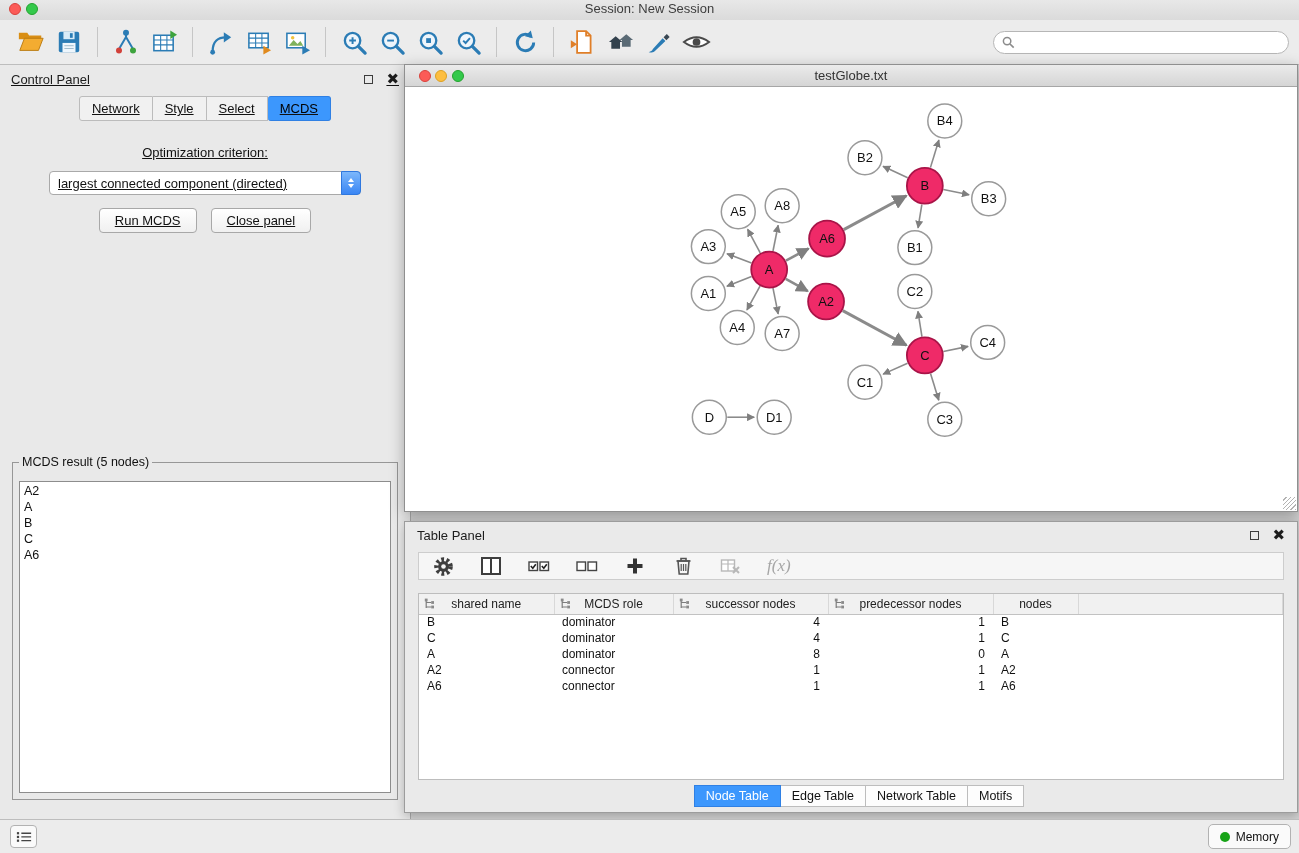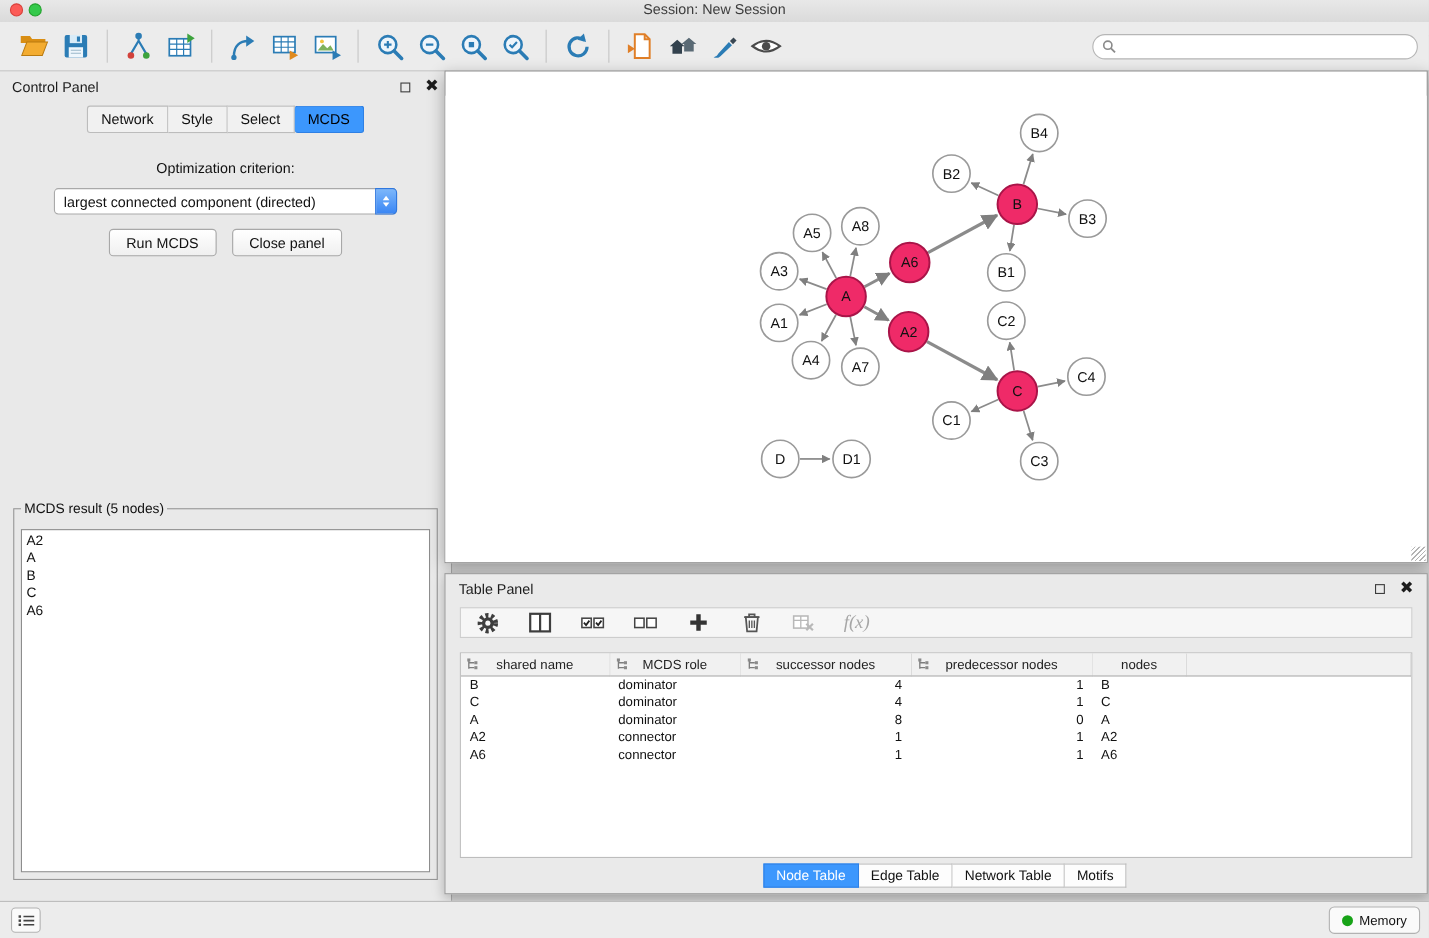--- a/index.html
+++ b/index.html
@@ -27,21 +27,21 @@
     border-bottom:1px solid #bdbdbd; display:flex; align-items:center; padding-left:12px; }
   .tbi { width:38px; height:36px; display:flex; align-items:center; justify-content:center; cursor:default; }
   .tb-sep { width:1px; height:30px; background:#c6c6c6; margin:0 9px; }
   .search-box { position:absolute; right:10px; top:11px; width:296px; height:23px; background:#fff;
     border:1px solid #b6b6b6; border-radius:12px; display:flex; align-items:center; padding-left:8px; }
   .search-box input { border:none; outline:none; background:transparent; font-size:12px; width:250px;
     font-family:"Liberation Sans",sans-serif; margin-left:5px; }
 
   
   .control-panel { position:absolute; left:0; top:65px; width:411px; height:754px;
-    background:#e9e9e9; border-right:1px solid #ababab; }
+    background:#e9e9e9; border-right:1px solid #ababab;text-decoration:underline; }
   .panel-titlebar { height:28px; display:flex; align-items:center; padding:0 11px; }
   .panel-title { font-size:13px; color:#1c1c1c; }
   .wctl { margin-left:auto; display:flex; align-items:center; gap:13px; }
   .float-box { width:9px; height:9px; border:1.5px solid #3c3c3c; background:transparent; }
   .close-x { font-size:15px; font-weight:bold; color:#1c1c1c; line-height:10px; }
   .cp-tabs { display:flex; justify-content:center; margin-top:3px; }
   .cp-tab { font-size:13px; padding:4px 12px; background:#f1f1f1; border:1px solid #bcbcbc;
     border-left:none; color:#111; }
   .cp-tab:first-child { border-left:1px solid #bcbcbc; border-radius:3px 0 0 3px; }
   .cp-tab.active { background:#3c97fd; border-color:#2f80e4; color:#000000; border-radius:3px; }
@@ -280,20 +280,26 @@
         <div>A2</div>
         <div>A</div>
         <div>B</div>
         <div>C</div>
         <div>A6</div>
       </div>
   </fieldset>
 </div>
 
 <div class="network-window">
+  <div class="nw-titlebar">
+    <span class="tl red"></span>
+    <span class="tl yellow"></span>
+    <span class="tl green"></span>
+    <div class="nw-title">testGlobe.txt</div>
+  </div>
   <div class="nw-canvas">
     <svg viewBox="0 0 892 425" width="100%" height="100%" preserveAspectRatio="xMidYMid meet">
       <defs>
         <marker id="arrowhead" viewBox="0 0 10 10" refX="9" refY="5" markerWidth="5" markerHeight="5" orient="auto">
           <path d="M0 0L10 5L0 10z" fill="#7f7f7f"></path>
         </marker>
       </defs>
     <line x1="355.0" y1="166.2" x2="342.4" y2="142.6" stroke="#8b8b8b" stroke-width="1.6" marker-end="url(#arrowhead)"></line>
         <line x1="367.8" y1="164.4" x2="373.0" y2="138.6" stroke="#8b8b8b" stroke-width="1.6" marker-end="url(#arrowhead)"></line>
         <line x1="346.2" y1="176.3" x2="321.7" y2="167.1" stroke="#8b8b8b" stroke-width="1.6" marker-end="url(#arrowhead)"></line>

